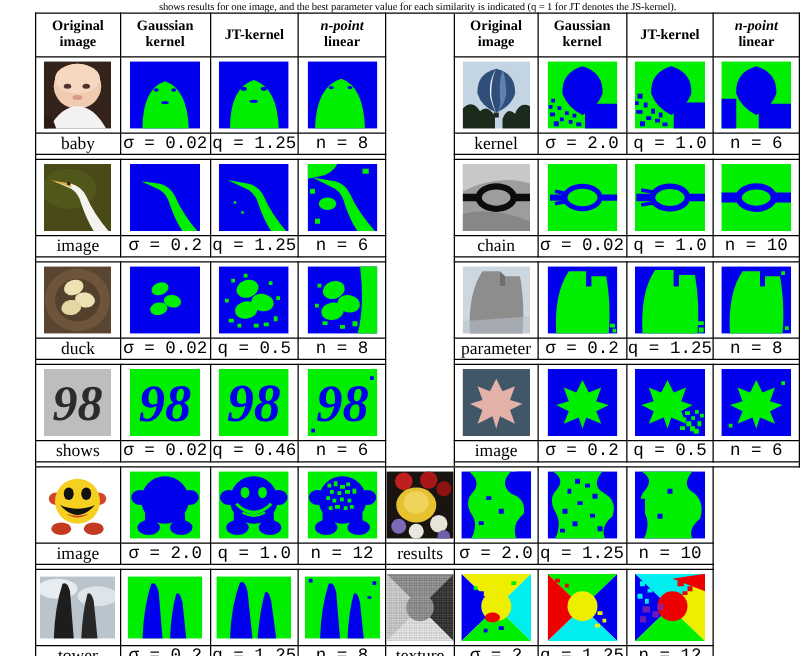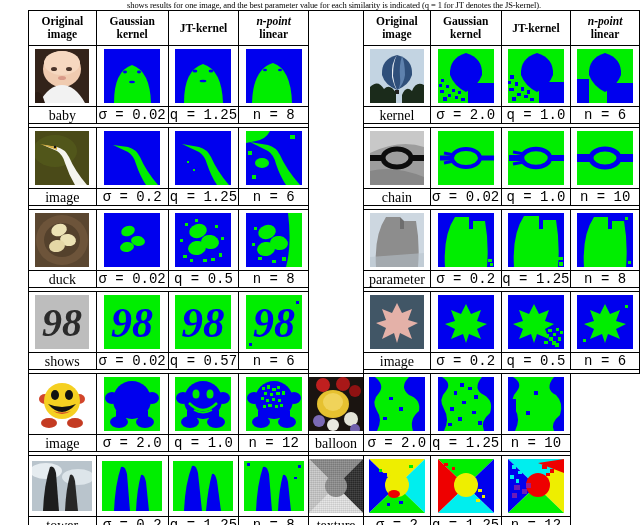--- a/index.html
+++ b/index.html
@@ -586,21 +586,21 @@
                   <rect x="6" y="44" width="3" height="3"></rect>
                   <rect x="48" y="10" width="3" height="3"></rect>
                 </g>
           </svg>
         </span>
       </td>
     </tr>
     <tr>
       <td class="lblcell">shows</td>
       <td class="lblcell math">σ = 0.02</td>
-      <td class="lblcell math">q = 0.57</td>
+      <td class="lblcell math">q = 0.46</td>
       <td class="lblcell math">n = 6</td>
       <td class="lblcell">image</td>
       <td class="lblcell math">σ = 0.2</td>
       <td class="lblcell math">q = 0.5</td>
       <td class="lblcell math">n = 6</td>
     </tr>
     <tr class="sep-row">
       <td colspan="4"></td>
           <td colspan="4"></td>
     </tr>
@@ -749,21 +749,21 @@
                 </g>
           </svg>
         </span>
       </td>
     </tr>
     <tr>
       <td class="lblcell">image</td>
       <td class="lblcell math">σ = 2.0</td>
       <td class="lblcell math">q = 1.0</td>
       <td class="lblcell math">n = 12</td>
-      <td class="lblcell">balloon</td>
+      <td class="lblcell">results</td>
       <td class="lblcell math">σ = 2.0</td>
       <td class="lblcell math">q = 1.25</td>
       <td class="lblcell math">n = 10</td>
     </tr>
     <tr class="sep-row">
       <td colspan="4"></td>
           <td colspan="4"></td>
     </tr>
 
     <tr>

